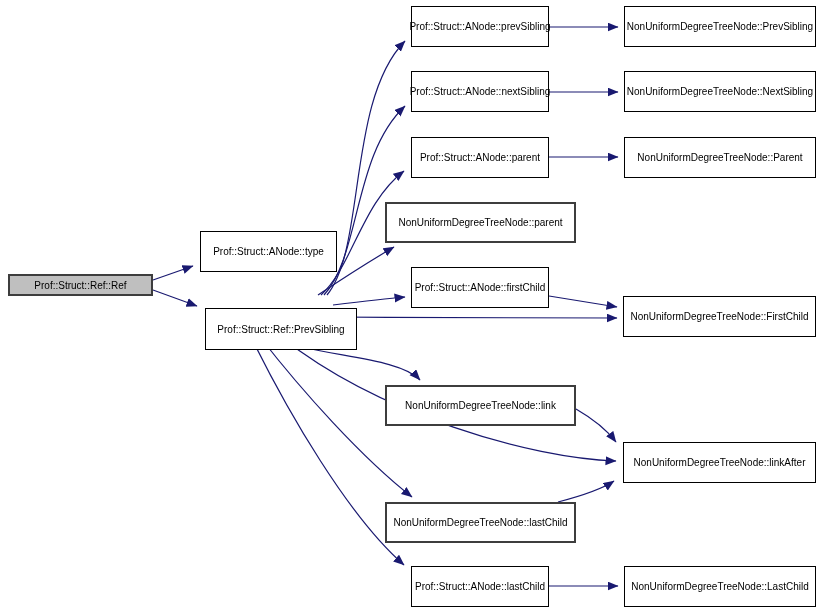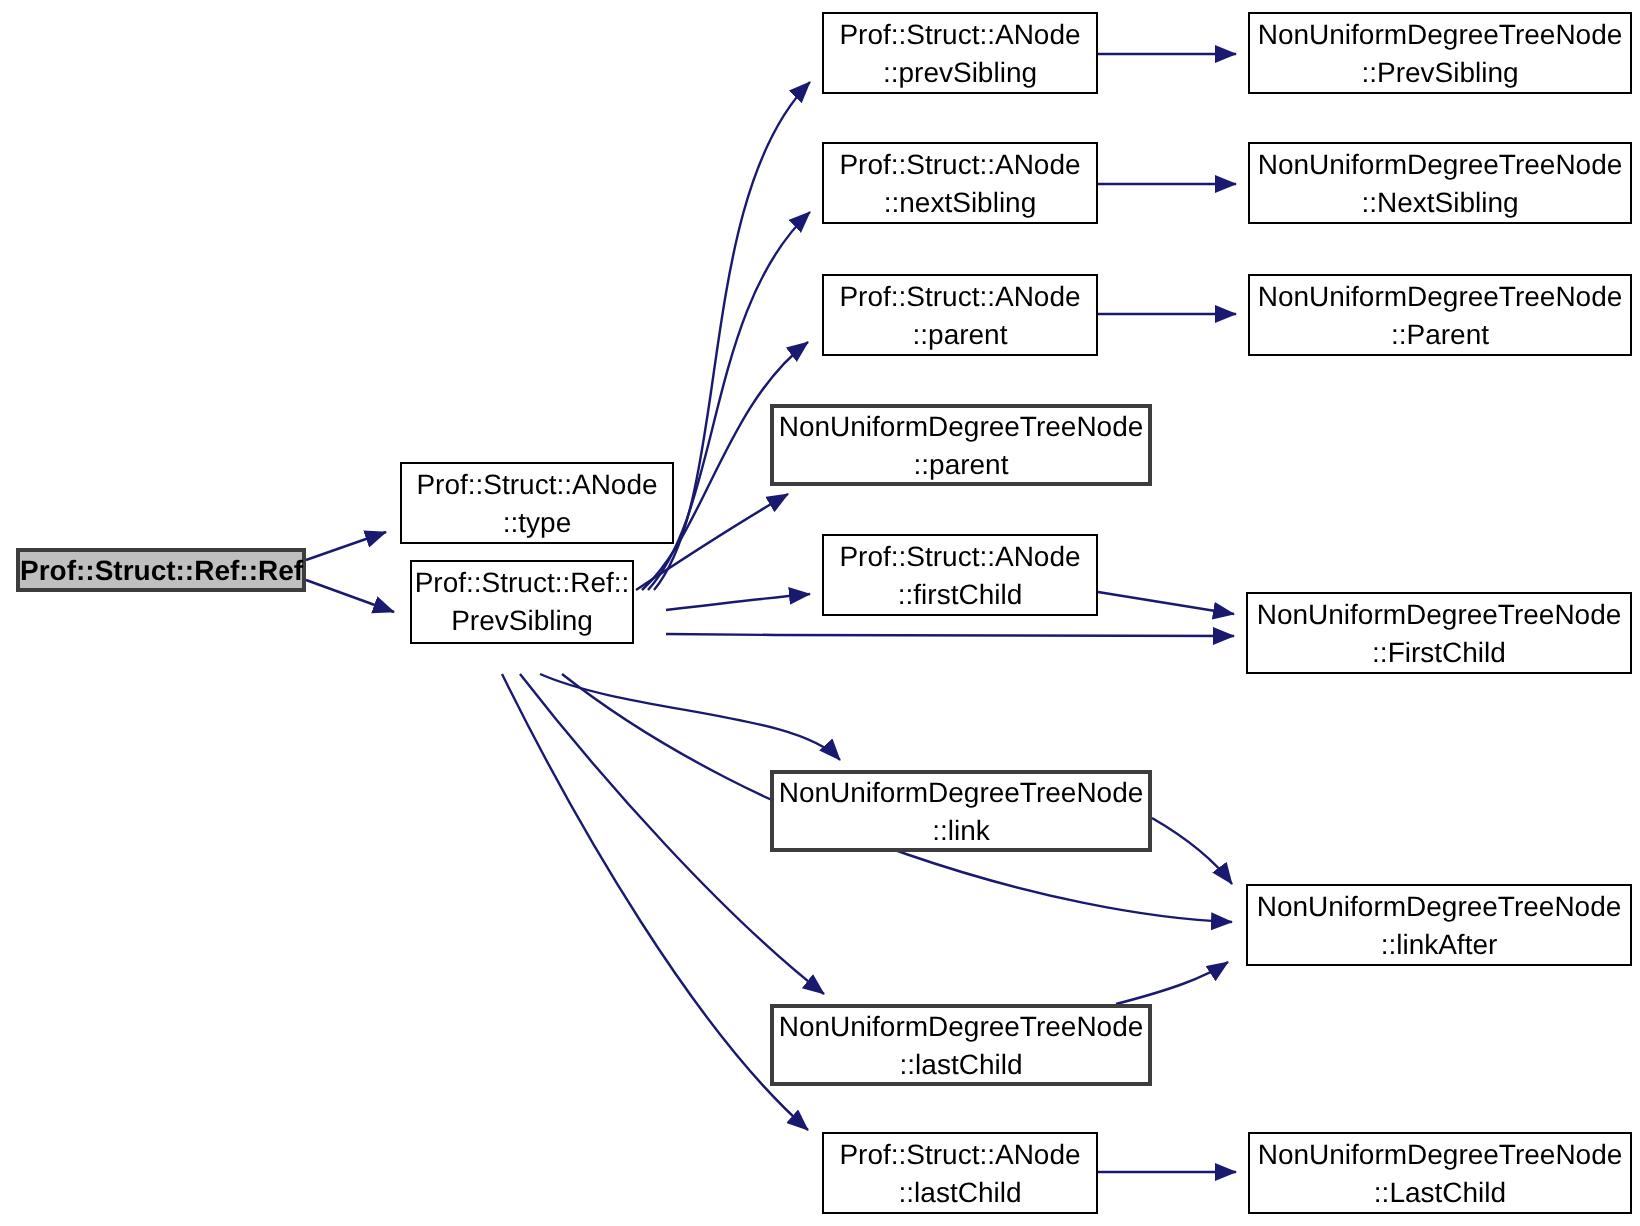--- a/index.html
+++ b/index.html
@@ -10,30 +10,31 @@
     font-family:"Liberation Sans", sans-serif;
     overflow:hidden;
   }
   svg.edges{position:absolute;left:0;top:0;width:820px;height:613px;}
   .node{
     position:absolute;
     box-sizing:border-box;
     background:#ffffff;
     border:1px solid #000000;
     display:flex;
-    flex-direction:column;
+    flex-direction:row;
     justify-content:center;
+    align-items:center;
     text-align:center;
-    font-size:14px;
+    font-size:10px;
     line-height:19px;
     color:#000000;
     white-space:nowrap;
     cursor:pointer;
   }
-  .node.hl{background:#bfbfbf;border:2px solid #3d3d3d;font-weight:bold;}
+  .node.hl{background:#bfbfbf;border:2px solid #3d3d3d;}
   .node.thick{border:2px solid #3d3d3d;}
 </style>
 </head>
 <body>
 
 <div class="canvas">
 
   <svg class="edges" viewBox="0 0 820 613">
     <defs>
       <marker id="arw" markerUnits="userSpaceOnUse" markerWidth="12" markerHeight="10" refX="10.5" refY="4.5" orient="auto">
@@ -65,21 +66,21 @@
 
   <div class="node hl" style="left:8px;top:274px;width:145px;height:22px">
     <span>Prof::Struct::Ref::Ref</span>
   </div>
 
   <div class="node" style="left:200px;top:231px;width:137px;height:41px">
     <span>Prof::Struct::ANode</span>
     <span>::type</span>
   </div>
 
-  <div class="node" style="left:205px;top:280px;width:112px;height:42px">
+  <div class="node" style="left:205px;top:308px;width:152px;height:42px">
     <span>Prof::Struct::Ref::</span>
     <span>PrevSibling</span>
   </div>
 
   <div class="node" style="left:411px;top:6px;width:138px;height:41px">
     <span>Prof::Struct::ANode</span>
     <span>::prevSibling</span>
   </div>
 
   <div class="node" style="left:411px;top:71px;width:138px;height:41px">

